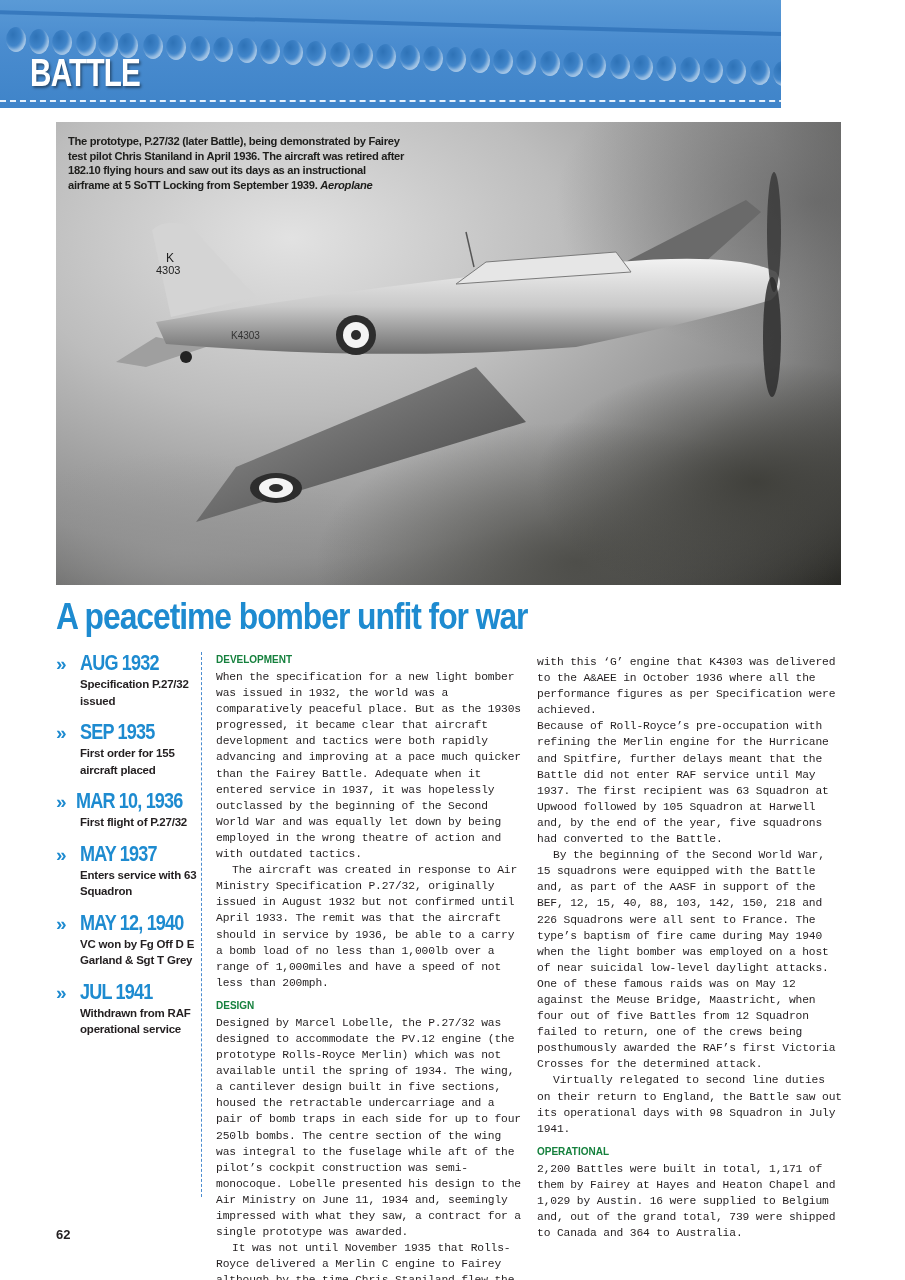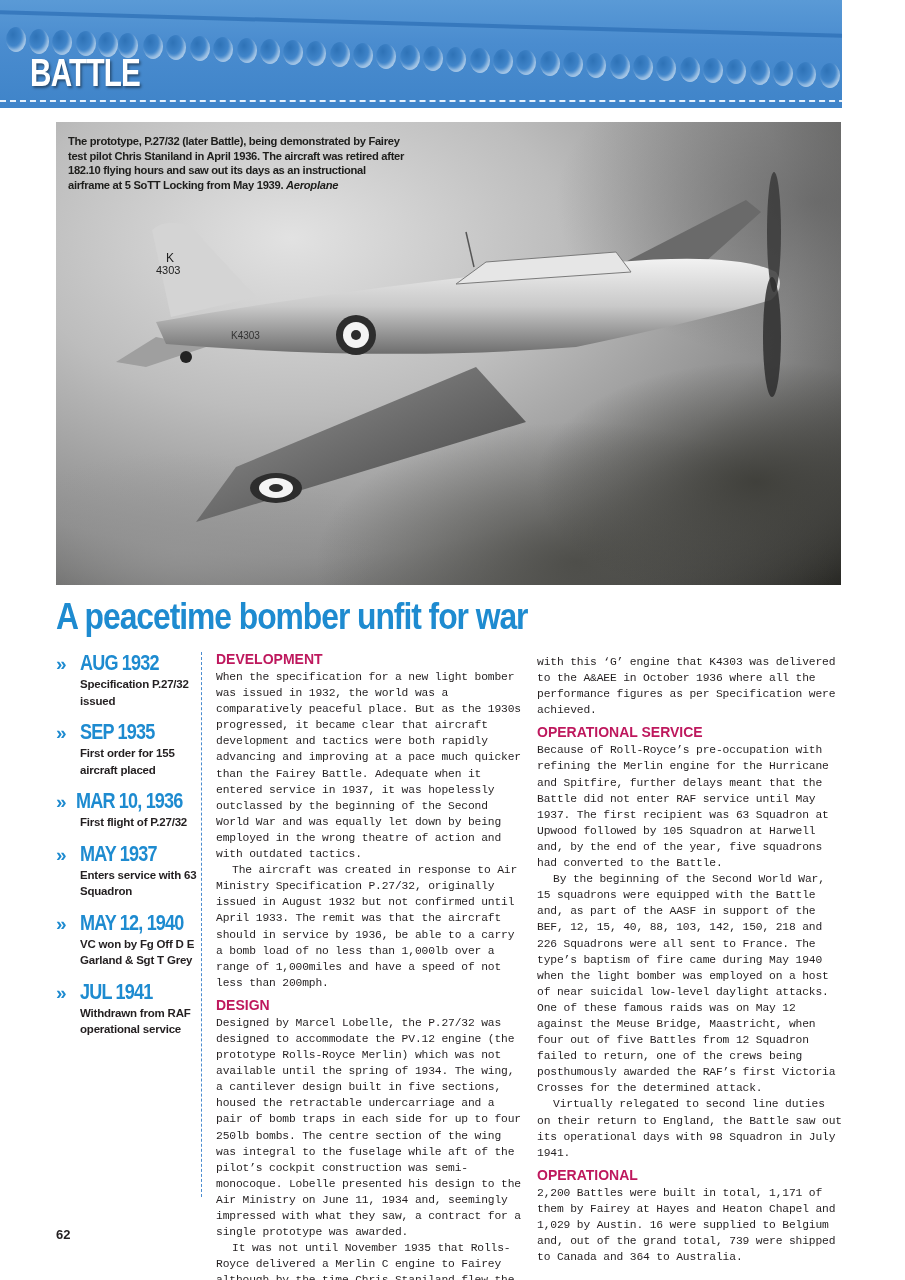--- a/index.html
+++ b/index.html
@@ -1,21 +1,21 @@
 <!DOCTYPE html>
 <html><head>
 <meta charset="utf-8">
 <style>
   * { box-sizing: border-box; margin: 0; padding: 0; }
   html, body { width: 905px; height: 1280px; background: #ffffff; overflow: hidden; }
   body { position: relative; font-family: "Liberation Sans", sans-serif; color: #231f20; }
 
   
   .banner {
-    position: absolute; left: 0; top: 0; width: 842px; height: 108px;
+    position: absolute; left: 0; top: 0; width: 781px; height: 108px;
     background: linear-gradient(180deg, #5a9ad6 0%, #4a8ccf 40%, #3f84c9 100%);
     overflow: hidden;
   }
   .banner .seam {
     position: absolute; left: -10px; top: 10px; width: 930px; height: 4px;
     background: #2f72b8; transform: rotate(1.6deg); transform-origin: left center; opacity: .8;
   }
   .rivets { position: absolute; left: 0; top: 22px; width: 905px; height: 70px; }
   .rivet {
     position: absolute; width: 20px; height: 25px; border-radius: 50%;
@@ -78,21 +78,21 @@
   .divider {
     position: absolute; left: 201px; top: 652px; height: 545px; width: 0;
     border-left: 1.5px dashed #4a8ccf;
   }
 
   
   .col { position: absolute; font-size: 11.3px; line-height: 16.1px; color: #231f20; letter-spacing: -0.15px; }
   .col1 { left: 216px; top: 650px; width: 306px; }
   .col2 { left: 537px; top: 654px; width: 306px; }
   .col h3 {
-    font-weight: bold; font-size: 14px; line-height: 19px; color: #be185d; margin-bottom: 0; letter-spacing: 0;
+    font-weight: bold; font-size: 10px; line-height: 19px; color: #15803d; margin-bottom: 0; letter-spacing: 0;
   }
   .col p { text-align: left; font-family: Liberation Mono, monospace; }
   .col p.indent { text-indent: 16px; }
   .col .sec { margin-top: 5px; }
 
   .pageno { position: absolute; left: 56px; top: 1227px; font-weight: bold; font-size: 13px; color: #231f20; }
 </style>
 </head>
 <body>
 
@@ -185,21 +185,21 @@
     <g>
       <ellipse cx="220" cy="366" rx="26" ry="15" fill="#2d2d2d"></ellipse>
       <ellipse cx="220" cy="366" rx="17" ry="10" fill="#f4f4f4"></ellipse>
       <ellipse cx="220" cy="366" rx="7" ry="4" fill="#2d2d2d"></ellipse>
     </g>
     <text x="110" y="140" font-family="Liberation Sans, sans-serif" font-size="12" fill="#222">K</text>
     <text x="100" y="152" font-family="Liberation Sans, sans-serif" font-size="11" fill="#222">4303</text>
     <text x="175" y="217" font-family="Liberation Sans, sans-serif" font-size="10" fill="#333">K4303</text>
   </svg>
   <div class="caption">
-    <span>The prototype, P.27/32 (later Battle), being demonstrated by Fairey test pilot Chris Staniland in April 1936. The aircraft was retired after 182.10 flying hours and saw out its days as an instructional airframe at 5 SoTT Locking from May 1939.</span>
+    <span>The prototype, P.27/32 (later Battle), being demonstrated by Fairey test pilot Chris Staniland in April 1936. The aircraft was retired after 182.10 flying hours and saw out its days as an instructional airframe at 5 SoTT Locking from September 1939.</span>
     <em>Aeroplane</em>
   </div>
 </div>
 
 <div class="headline">A peacetime bomber unfit for war</div>
 
 <div class="timeline">
   <div class="tl-item">
     <div class="tl-head">
         <span class="tl-arrow">»</span>
@@ -250,21 +250,20 @@
   <h3>DEVELOPMENT</h3>
   <p>When the specification for a new light bomber was issued in 1932, the world was a comparatively peaceful place. But as the 1930s progressed, it became clear that aircraft development and tactics were both rapidly advancing and improving at a pace much quicker than the Fairey Battle. Adequate when it entered service in 1937, it was hopelessly outclassed by the beginning of the Second World War and was equally let down by being employed in the wrong theatre of action and with outdated tactics.</p>
   <p class="indent">The aircraft was created in response to Air Ministry Specification P.27/32, originally issued in August 1932 but not confirmed until April 1933. The remit was that the aircraft should in service by 1936, be able to a carry a bomb load of no less than 1,000lb over a range of 1,000miles and have a speed of not less than 200mph.</p>
   <h3 class="sec">DESIGN</h3>
   <p>Designed by Marcel Lobelle, the P.27/32 was designed to accommodate the PV.12 engine (the prototype Rolls-Royce Merlin) which was not available until the spring of 1934. The wing, a cantilever design built in five sections, housed the retractable undercarriage and a pair of bomb traps in each side for up to four 250lb bombs. The centre section of the wing was integral to the fuselage while aft of the pilot’s cockpit construction was semi-monocoque. Lobelle presented his design to the Air Ministry on June 11, 1934 and, seemingly impressed with what they saw, a contract for a single prototype was awarded.</p>
   <p class="indent">It was not until November 1935 that Rolls-Royce delivered a Merlin C engine to Fairey although by the time Chris Staniland flew the prototype P.27/32, K4303 on March 10, 1936, the powerplant was a 970hp Merlin G. However, senior staff was so impressed with the aircraft, even before its first flight, an order for 155 aircraft was placed in September 1935. Now named the Battle, it was</p>
 </div>
 
 <div class="col col2">
   <p>with this ‘G’ engine that K4303 was delivered to the A&amp;AEE in October 1936 where all the performance figures as per Specification were achieved.</p>
-  <h3 class="sec">OPERATIONAL SERVICE</h3>
   <p>Because of Roll-Royce’s pre-occupation with refining the Merlin engine for the Hurricane and Spitfire, further delays meant that the Battle did not enter RAF service until May 1937. The first recipient was 63 Squadron at Upwood followed by 105 Squadron at Harwell and, by the end of the year, five squadrons had converted to the Battle.</p>
   <p class="indent">By the beginning of the Second World War, 15 squadrons were equipped with the Battle and, as part of the AASF in support of the BEF, 12, 15, 40, 88, 103, 142, 150, 218 and 226 Squadrons were all sent to France. The type’s baptism of fire came during May 1940 when the light bomber was employed on a host of near suicidal low-level daylight attacks. One of these famous raids was on May 12 against the Meuse Bridge, Maastricht, when four out of five Battles from 12 Squadron failed to return, one of the crews being posthumously awarded the RAF’s first Victoria Crosses for the determined attack.</p>
   <p class="indent">Virtually relegated to second line duties on their return to England, the Battle saw out its operational days with 98 Squadron in July 1941.</p>
   <h3 class="sec">OPERATIONAL</h3>
   <p>2,200 Battles were built in total, 1,171 of them by Fairey at Hayes and Heaton Chapel and 1,029 by Austin. 16 were supplied to Belgium and, out of the grand total, 739 were shipped to Canada and 364 to Australia.</p>
 </div>
 
 <div class="pageno">62</div>
 
 </body></html>

